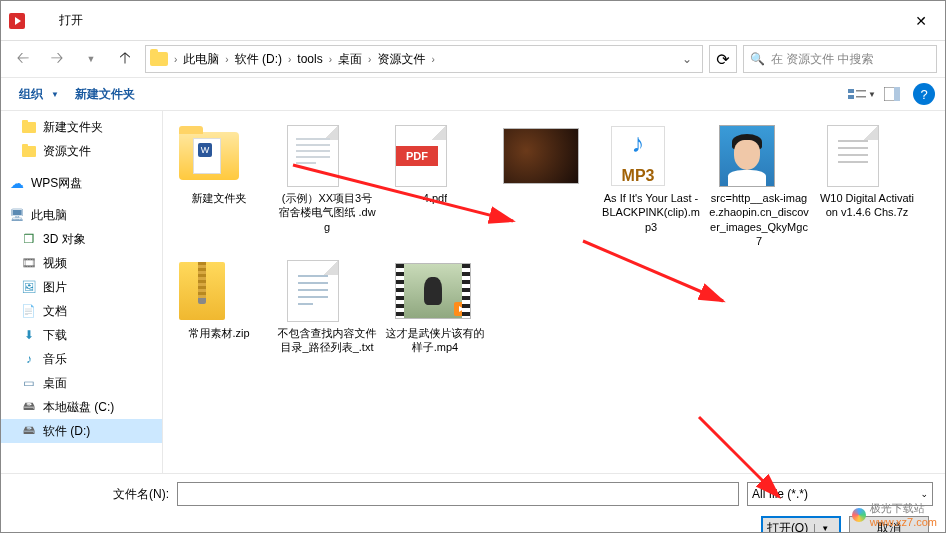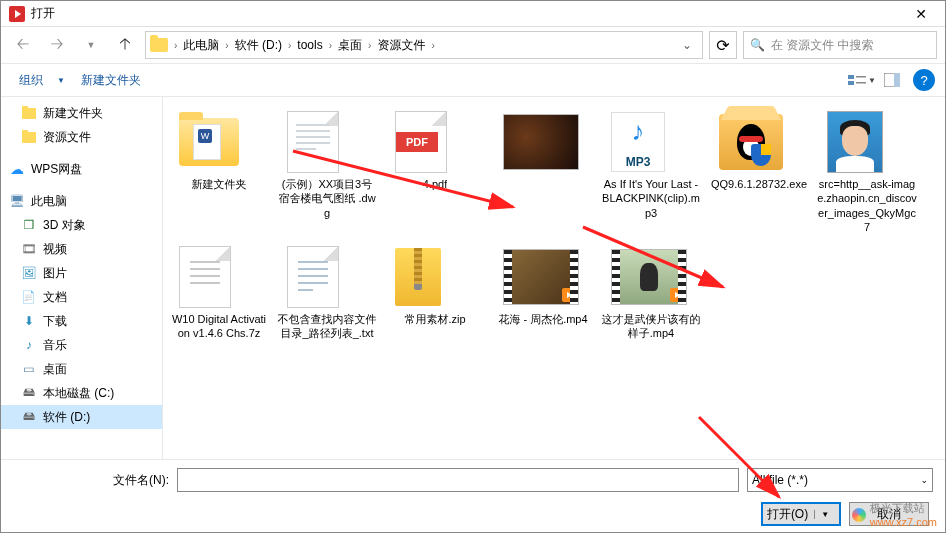--- a/index.html
+++ b/index.html
@@ -1,34 +1,34 @@
 <!DOCTYPE html>
 <html><head>
 <meta charset="utf-8">
 <style>
 * { box-sizing: border-box; margin: 0; padding: 0; font-family: "Microsoft YaHei", "Segoe UI", sans-serif; }
 body { width: 946px; height: 533px; background: #fff; border: 1px solid #888; overflow: hidden; position: relative; }
-.titlebar { height: 26px; display: flex; align-items: center; padding: 0 8px; border-bottom: 1px solid #e0e0e0; }
+.titlebar { height: 40px; display: flex; align-items: center; padding: 0 8px; border-bottom: 1px solid #e0e0e0; gap: 28px; }
 .titlebar .app-icon { width: 16px; height: 16px; background: #d92c2c; border-radius: 2px; display: flex; align-items: center; justify-content: center; margin-right: 6px; }
 .titlebar .app-icon::before { content: ""; border-left: 6px solid #fff; border-top: 4px solid transparent; border-bottom: 4px solid transparent; margin-left: 2px; }
 .titlebar .title { font-size: 12px; flex: 1; }
 .titlebar .close { width: 32px; height: 24px; display: flex; align-items: center; justify-content: center; cursor: pointer; font-size: 14px; }
 .addrbar { height: 36px; display: flex; align-items: center; padding: 4px 8px; gap: 6px; }
 .nav-btn { width: 28px; height: 28px; display: flex; align-items: center; justify-content: center; color: #888; cursor: pointer; border-radius: 2px; }
 .nav-btn.enabled { color: #333; }
 .breadcrumb { flex: 1; height: 28px; border: 1px solid #ccc; display: flex; align-items: center; padding: 0 4px; font-size: 12px; gap: 2px; }
 .breadcrumb .folder-icon { width: 18px; height: 14px; background: #ffd95c; border-radius: 0 2px 2px 2px; position: relative; margin-right: 4px; }
 .breadcrumb .folder-icon::before { content: ""; position: absolute; top: -3px; left: 0; width: 8px; height: 3px; background: #ffd95c; border-radius: 2px 2px 0 0; }
 .crumb { padding: 0 4px; cursor: pointer; }
 .crumb-sep { color: #666; font-size: 10px; }
 .crumb-drop { color: #666; margin-left: auto; margin-right: 6px; }
 .refresh-btn { width: 28px; height: 28px; border: 1px solid #ccc; display: flex; align-items: center; justify-content: center; cursor: pointer; }
 .searchbox { width: 194px; height: 28px; border: 1px solid #ccc; display: flex; align-items: center; padding: 0 6px; font-size: 12px; color: #888; gap: 6px; }
 .toolbar { height: 34px; border-top: 1px solid #e8e8e8; border-bottom: 1px solid #e8e8e8; display: flex; align-items: center; padding: 0 10px; font-size: 12px; }
-.tool-item { padding: 4px 8px; cursor: pointer; color: #1a5aa0; display: flex; align-items: center; gap: 12px; }
+.tool-item { padding: 4px 8px; cursor: pointer; color: #1a5aa0; display: flex; align-items: center; gap: 6px; font-weight: bold; }
 .tool-item .drop { font-size: 8px; margin-left: 2px; }
 .toolbar .spacer { flex: 1; }
 .view-btn { width: 30px; height: 26px; border: 1px solid transparent; display: flex; align-items: center; justify-content: center; cursor: pointer; color: #444; }
 .help-btn { width: 22px; height: 22px; border-radius: 50%; background: #0078d7; color: #fff; display: flex; align-items: center; justify-content: center; font-size: 13px; margin-left: 6px; cursor: pointer; }
 .body { display: flex; height: 362px; }
 .sidebar { width: 162px; border-right: 1px solid #e8e8e8; overflow-y: auto; padding-top: 4px; font-size: 12px; }
 .side-item { display: flex; align-items: center; height: 24px; padding-left: 20px; gap: 6px; cursor: pointer; }
 .side-item.selected { background: #cce8ff; }
 .side-item.header { font-weight: normal; padding-left: 8px; }
 .side-icon { width: 16px; height: 16px; display: flex; align-items: center; justify-content: center; font-size: 12px; }
@@ -63,21 +63,21 @@
 .thumb-img.video::after { content: ""; position: absolute; right: 0; top: 0; bottom: 0; width: 8px; background: repeating-linear-gradient(#222 0 4px, #fff 4px 8px); }
 .thumb-img.video::before { content: ""; position: absolute; left: 0; top: 0; bottom: 0; width: 8px; background: repeating-linear-gradient(#222 0 4px, #fff 4px 8px); }
 .thumb-img.pink { background: linear-gradient(135deg, #e089c8, #a860b8, #8040a0); }
 .thumb-img.pink .pillar { position: absolute; width: 10px; top: 4px; bottom: 4px; background: rgba(255,200,230,0.6); border-radius: 2px; }
 .thumb-img.pink .p1 { left: 6px; } .thumb-img.pink .p2 { left: 22px; } .thumb-img.pink .p3 { right: 22px; } .thumb-img.pink .p4 { right: 6px; }
 .thumb-img.pink .label { position: absolute; left: 50%; top: 50%; transform: translate(-50%,-50%); font-size: 6px; color: #fff; }
 .play-badge { position: absolute; right: 2px; bottom: 2px; width: 14px; height: 14px; background: #ff8c1a; border-radius: 2px; display: flex; align-items: center; justify-content: center; }
 .play-badge::before { content: ""; border-left: 5px solid #fff; border-top: 3px solid transparent; border-bottom: 3px solid transparent; }
 .thumb-mp3 { width: 54px; height: 60px; background: #fff; border: 1px solid #ddd; display: flex; flex-direction: column; align-items: center; justify-content: center; }
 .thumb-mp3 .note { color: #1e88e5; font-size: 26px; }
-.thumb-mp3 .tag { font-size: 12px; font-weight: bold; color: #0c4a6e; margin-top: 8px; }
+.thumb-mp3 .tag { font-size: 16px; font-weight: bold; color: #a16207; margin-top: 8px; }
 .thumb-box { width: 64px; height: 56px; background: linear-gradient(#ffcb6a, #e8a83a); border-radius: 4px; position: relative; }
 .thumb-box::before { content: ""; position: absolute; top: -10px; left: 6px; right: 6px; height: 16px; background: #ffd98c; border-radius: 4px 4px 0 0; transform: perspective(30px) rotateX(30deg); }
 .thumb-qq { position: absolute; left: 12px; top: 8px; width: 40px; height: 44px; }
 .thumb-qq .body { width: 28px; height: 36px; background: #000; border-radius: 50% 50% 45% 45%; position: absolute; left: 6px; top: 2px; }
 .thumb-qq .belly { position: absolute; left: 12px; top: 16px; width: 16px; height: 18px; background: #fff; border-radius: 50%; }
 .thumb-qq .scarf { position: absolute; left: 8px; top: 14px; width: 24px; height: 6px; background: #e03030; border-radius: 3px; }
 .thumb-qq .shield { position: absolute; right: 0; bottom: 0; width: 20px; height: 22px; background: #1e68c8; border-radius: 3px 3px 50% 50%; }
 .thumb-qq .shield::after { content: ""; position: absolute; right: 0; top: 0; width: 10px; height: 11px; background: #ffc107; }
 .thumb-photo { width: 56px; height: 62px; background: linear-gradient(#3a9bd8, #2a7ab8); position: relative; border: 1px solid #aaa; }
 .thumb-photo .face { position: absolute; left: 50%; top: 14px; transform: translateX(-50%); width: 26px; height: 30px; background: #f0c8a8; border-radius: 40% 40% 50% 50%; }
@@ -293,33 +293,20 @@
           <div class="thumb">
             <div class="thumb-mp3">
               <div class="note">♪</div>
               <div class="tag">MP3</div>
             </div>
           </div>
           <div class="file-label">As If It's Your Last - BLACKPINK(clip).mp3</div>
         </div>
         <div class="file-item">
           <div class="thumb">
-            <div class="thumb-box">
-              <div class="thumb-qq">
-                <div class="body"></div>
-                <div class="belly"></div>
-                <div class="scarf"></div>
-                <div class="shield"></div>
-              </div>
-            </div>
-          </div>
-          <div class="file-label">QQ9.6.1.28732.exe</div>
-        </div>
-        <div class="file-item">
-          <div class="thumb">
             <div class="thumb-photo">
               <div class="hair"></div>
               <div class="face"></div>
               <div class="shirt"></div>
             </div>
           </div>
           <div class="file-label">src=http__ask-image.zhaopin.cn_discover_images_QkyMgc7</div>
         </div>
         <div class="file-item">
           <div class="thumb">
@@ -329,47 +316,39 @@
                 <span></span>
                 <span></span>
                 <span></span>
               </div>
             </div>
           </div>
           <div class="file-label">W10 Digital Activation v1.4.6 Chs.7z</div>
         </div>
         <div class="file-item">
           <div class="thumb">
+            <div class="thumb-zip">
+              <div class="pull"></div>
+            </div>
+          </div>
+          <div class="file-label">常用素材.zip</div>
+        </div>
+        <div class="file-item">
+          <div class="thumb">
             <div class="thumb-page thumb-txt">
               <div class="lines">
                 <span></span>
                 <span></span>
                 <span></span>
                 <span></span>
                 <span style="width:50%"></span>
               </div>
             </div>
           </div>
           <div class="file-label">不包含查找内容文件目录_路径列表_.txt</div>
-        </div>
-        <div class="file-item">
-          <div class="thumb">
-            <div class="thumb-zip">
-              <div class="pull"></div>
-            </div>
-          </div>
-          <div class="file-label">常用素材.zip</div>
-        </div>
-        <div class="file-item">
-          <div class="thumb">
-            <div class="thumb-img movie video">
-              <div class="play-badge"></div>
-            </div>
-          </div>
-          <div class="file-label">花海 - 周杰伦.mp4</div>
         </div>
         <div class="file-item">
           <div class="thumb">
             <div class="thumb-img movie2 video">
               <div class="person"></div>
               <div class="play-badge"></div>
             </div>
           </div>
           <div class="file-label">这才是武侠片该有的样子.mp4</div>
         </div>

